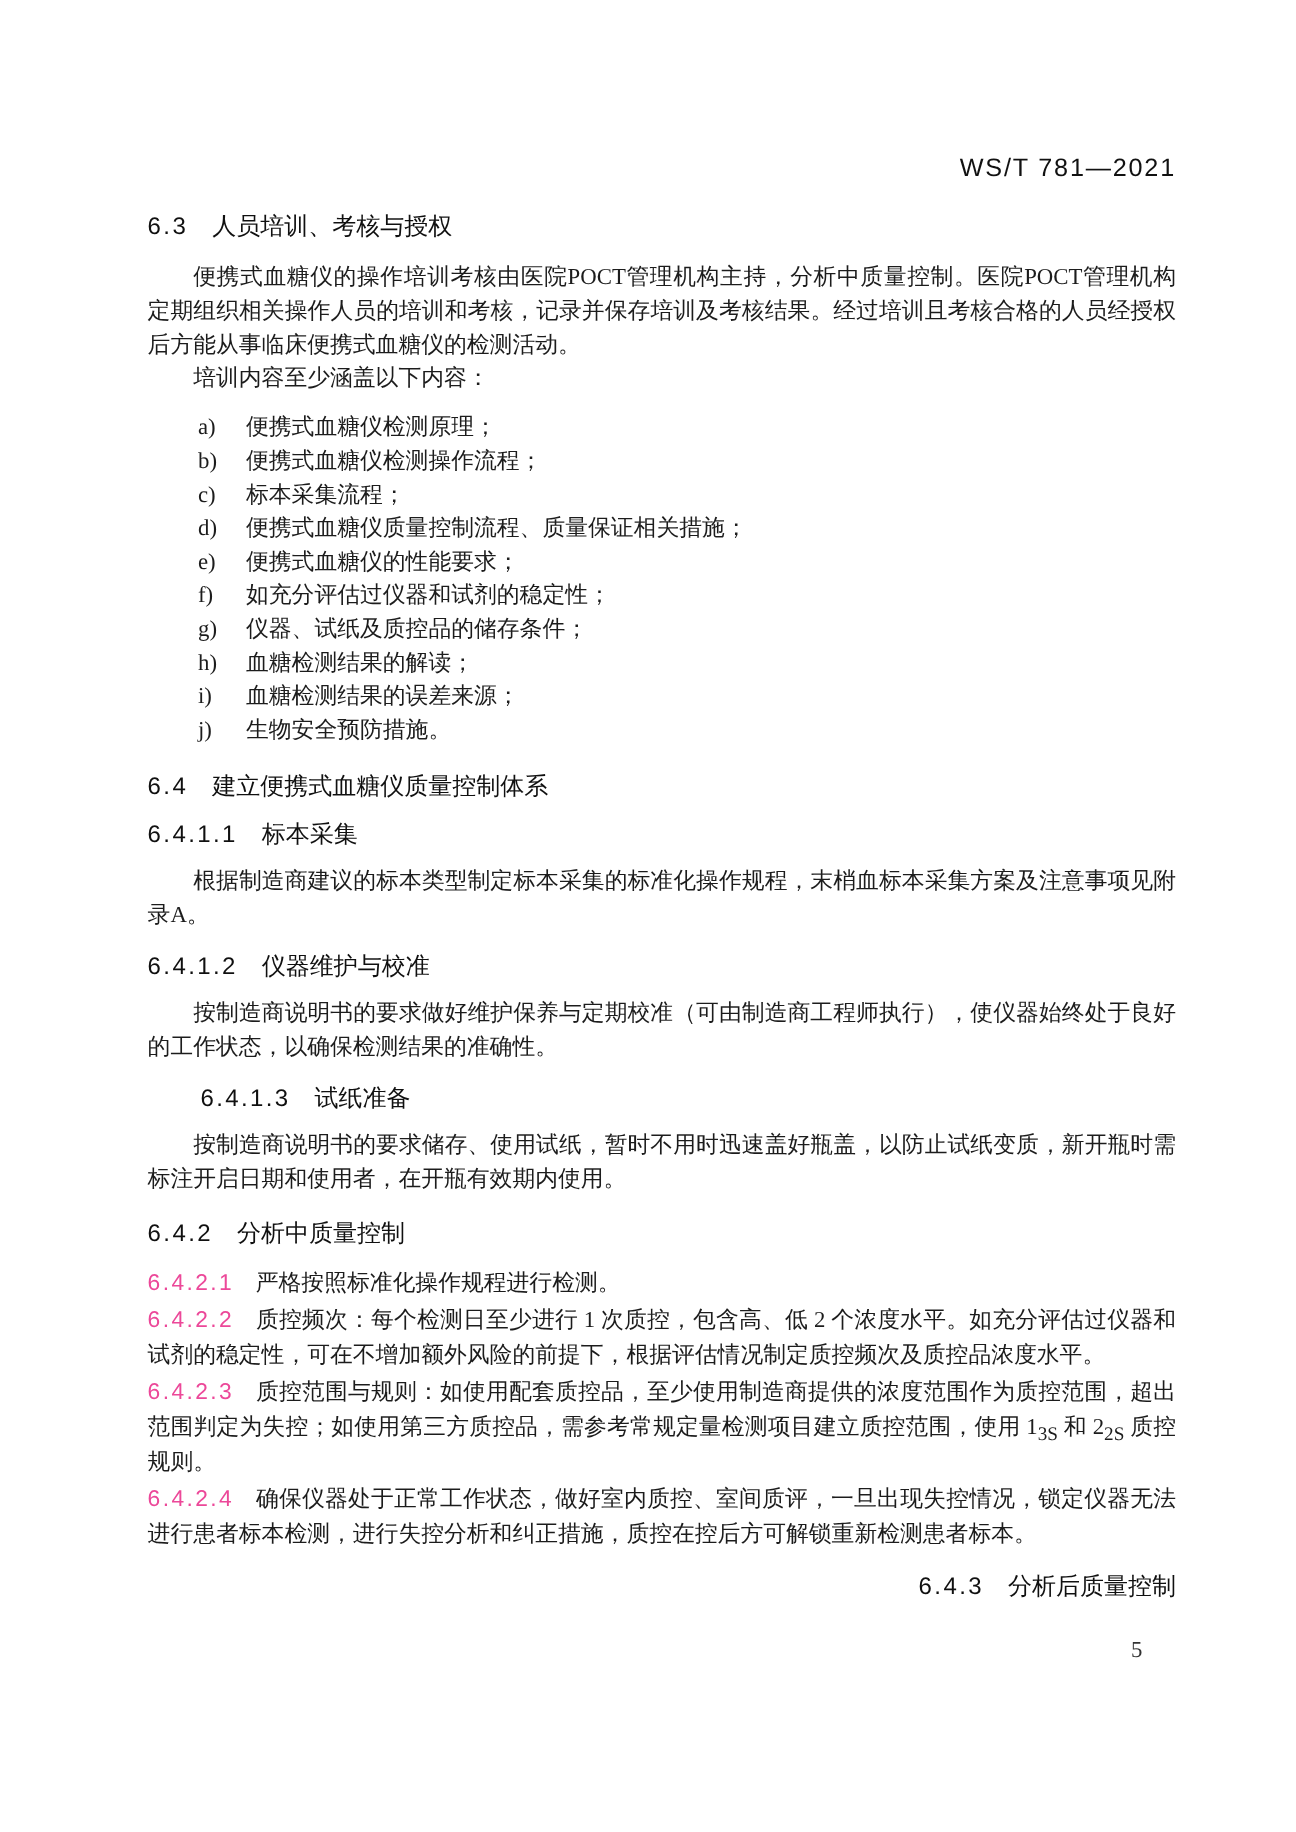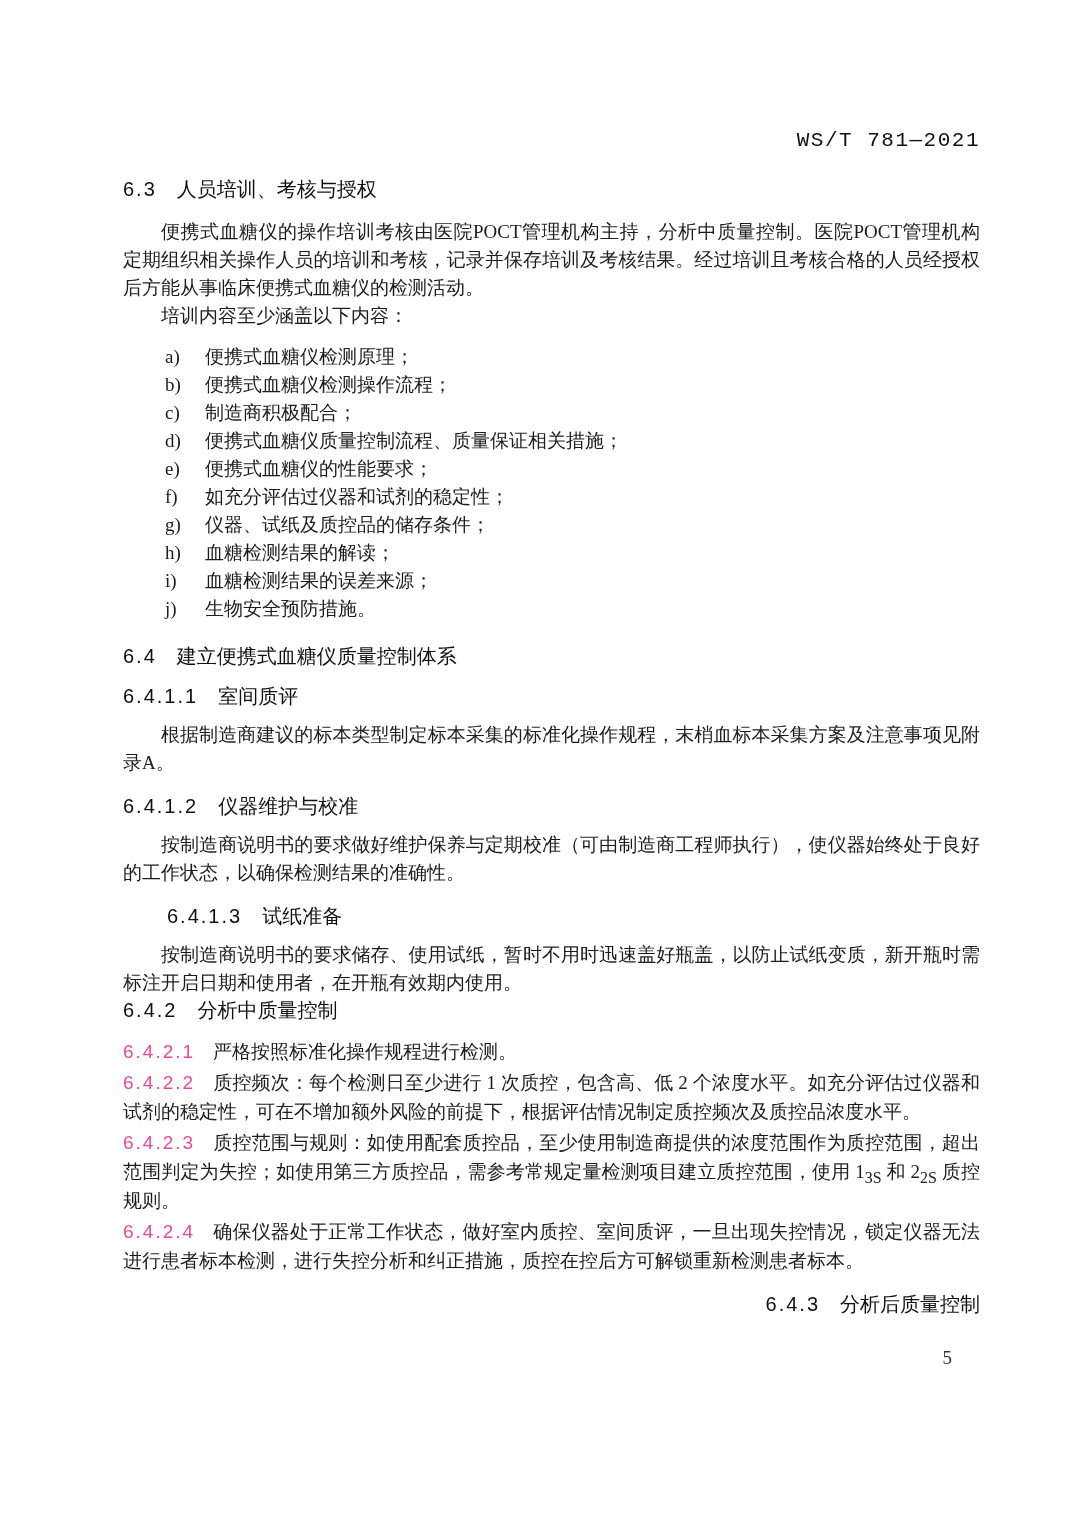--- a/index.html
+++ b/index.html
@@ -13,41 +13,41 @@
   .page {
     box-sizing: border-box;
     width: 1080px;
     height: 1527px;
     padding: 130px 100px 0 123px;
     overflow: hidden;
     background: #ffffff;
   }
   .doc-header {
     text-align: right;
-    font-family: Liberation Mono, monospace;
+    font-family: Liberation Sans, sans-serif;
     font-size: 21px;
     letter-spacing: 1.5px;
     color: #111111;
     line-height: 22px;
   }
   .heading {
     font-family: "Liberation Sans", "DejaVu Sans", sans-serif;
     font-weight: 400;
     font-size: 20px;
     color: #101010;
     line-height: 26px;
   }
   .heading .h-num { margin-right: 20px; letter-spacing: 2px; }
   .h63  { margin-top: 24px; }
   .h64  { margin-top: 20px; }
   .h641 { margin-top: 16px; }
   .h6411{ margin-top: 14px; }
   .h6412{ margin-top: 16px; }
   .h6413{ margin-top: 16px; margin-left: 44px; }
-  .h642 { }
+  .h642 { margin-top: 18px; }
   .h643 { margin-top: 16px; text-align: right; }
   .para {
     font-size: 19px;
     line-height: 28px;
     text-align: justify;
     text-indent: 2em;
     margin: 12px 0 0 0;
   }
   .para.first { margin-top: 16px; }
   .para.intro { margin-top: 0; }
@@ -96,21 +96,21 @@
     <div class="li">
         <span class="li-label">a)</span>
         <span class="li-text">便携式血糖仪检测原理；</span>
       </div>
     <div class="li">
         <span class="li-label">b)</span>
         <span class="li-text">便携式血糖仪检测操作流程；</span>
       </div>
     <div class="li">
         <span class="li-label">c)</span>
-        <span class="li-text">制造商积极配合；</span>
+        <span class="li-text">标本采集流程；</span>
       </div>
     <div class="li">
         <span class="li-label">d)</span>
         <span class="li-text">便携式血糖仪质量控制流程、质量保证相关措施；</span>
       </div>
     <div class="li">
         <span class="li-label">e)</span>
         <span class="li-text">便携式血糖仪的性能要求；</span>
       </div>
     <div class="li">
@@ -134,21 +134,21 @@
         <span class="li-text">生物安全预防措施。</span>
       </div>
   </div>
 
   <div class="heading h64">
     <span class="h-num">6.4</span><span>建立便携式血糖仪质量控制体系</span>
   </div>
 
 
   <div class="heading h6411">
-    <span class="h-num">6.4.1.1</span><span>室间质评</span>
+    <span class="h-num">6.4.1.1</span><span>标本采集</span>
   </div>
 
   <p class="para">根据制造商建议的标本类型制定标本采集的标准化操作规程，末梢血标本采集方案及注意事项见附录A。</p>
 
   <div class="heading h6412">
     <span class="h-num">6.4.1.2</span><span>仪器维护与校准</span>
   </div>
 
   <p class="para">按制造商说明书的要求做好维护保养与定期校准（可由制造商工程师执行），使仪器始终处于良好的工作状态，以确保检测结果的准确性。</p>
 

